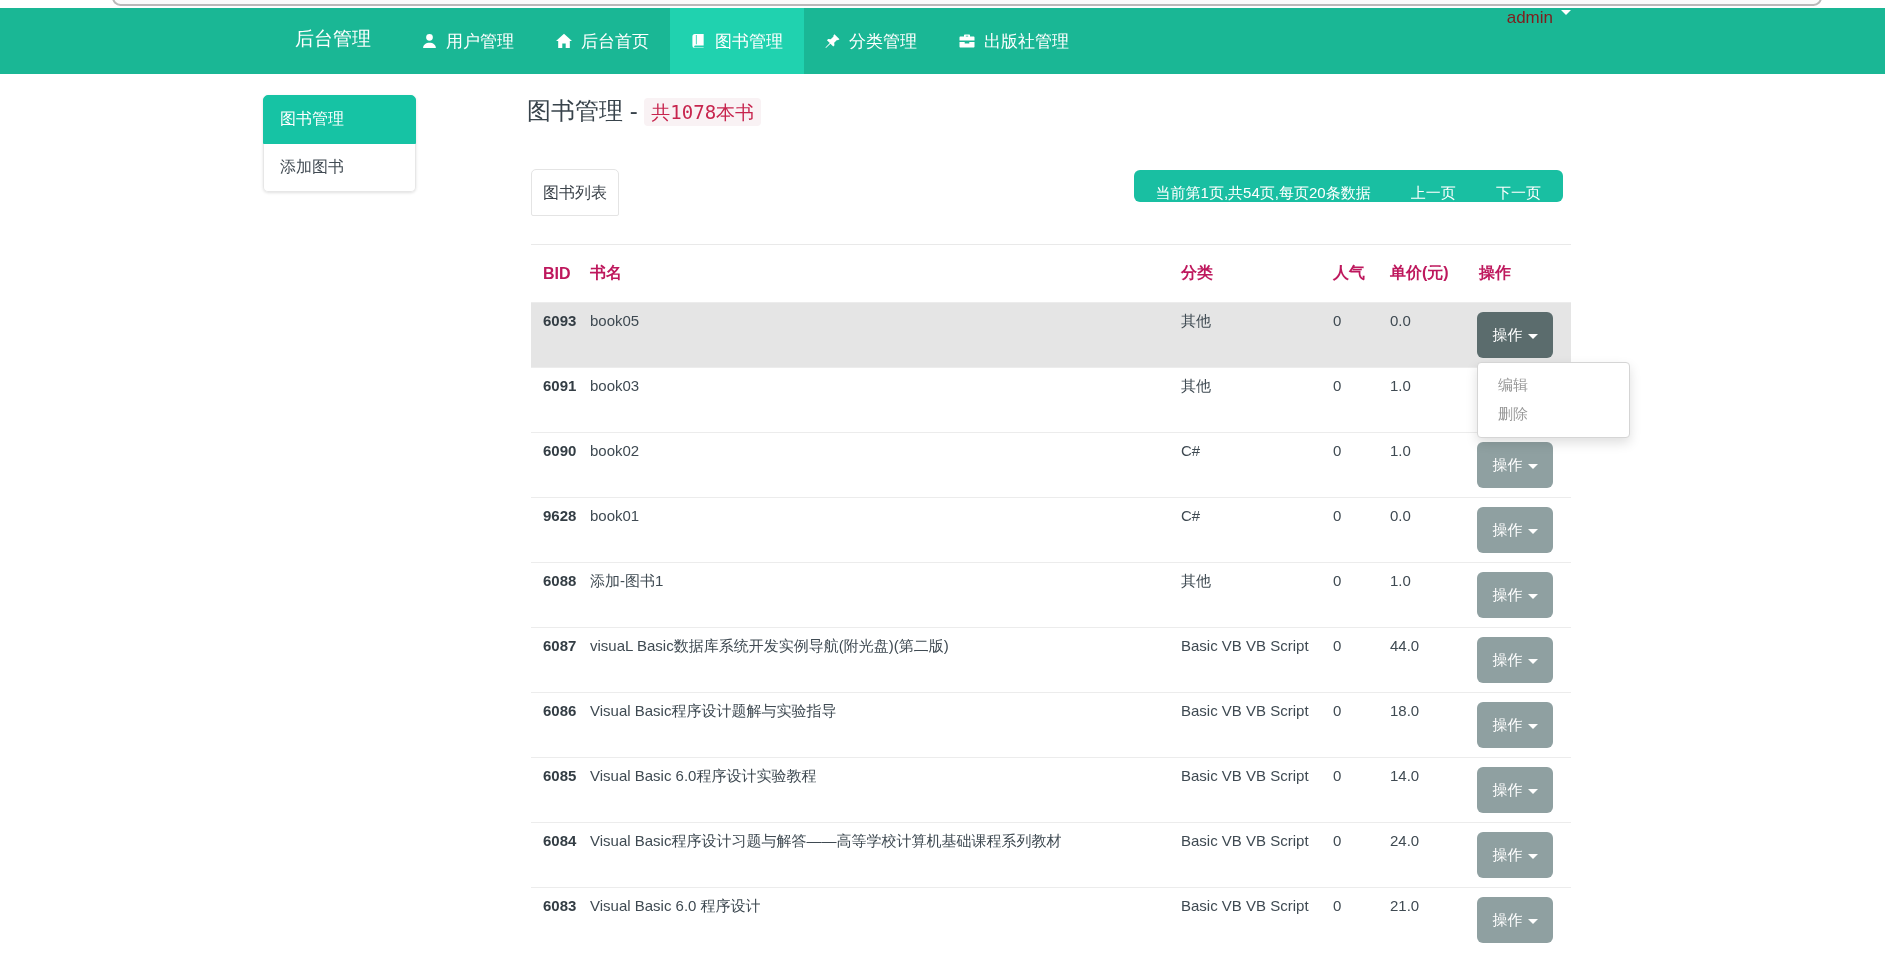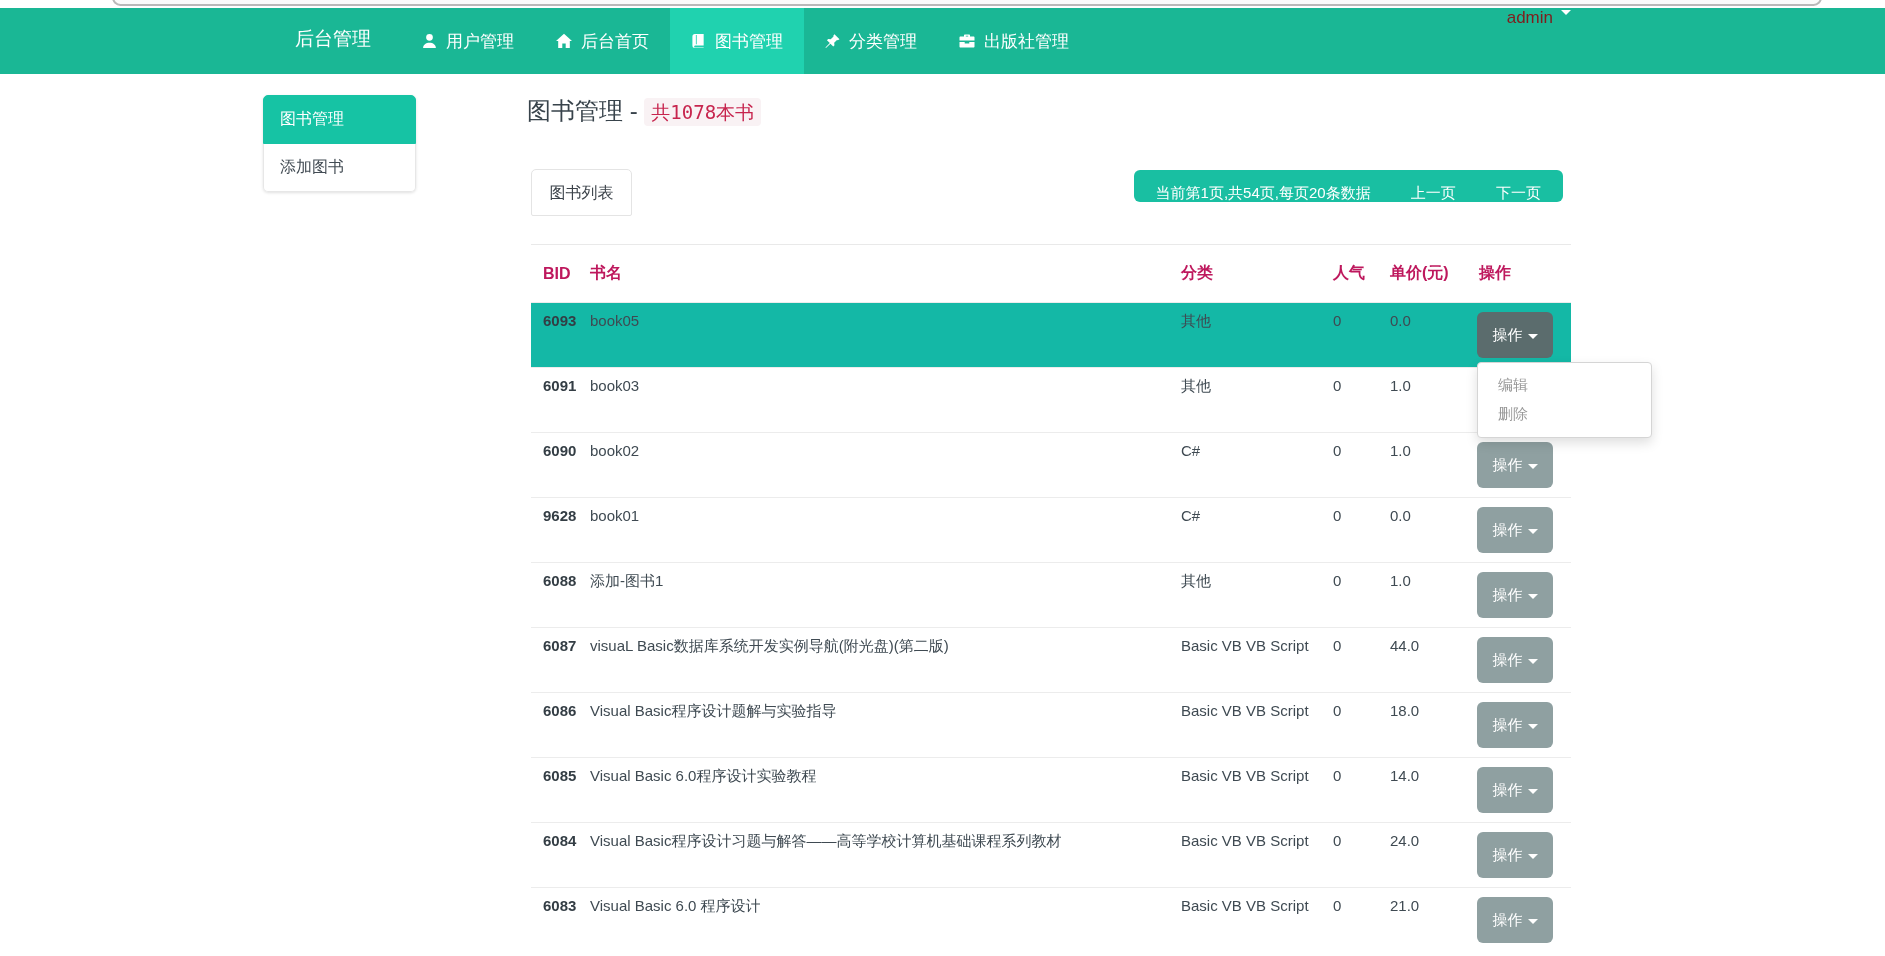--- a/index.html
+++ b/index.html
@@ -60,21 +60,21 @@
   .page-title { font-size:24px; font-weight:500; color:#38434b; }
   .page-title .code-badge {
     font-family:"DejaVu Sans Mono","Liberation Mono",monospace;
     font-size:19px; color:#c7254e; background:#f9f2f4;
     padding:3px 7px; border-radius:4px; 
   }
 
   
   .tab-row { position:relative; margin-top:42px; height:47px; margin-left:4px; }
   .tab {
-    display:inline-block; width:101px; height:47px; line-height:45px;
+    display:inline-block; width:88px; height:47px; line-height:45px;
     text-align:center; background:#fff; border:1px solid #e4e4e4;
     border-radius:5px 5px 2px 2px; font-size:16px; color:#3c434a; cursor:pointer;
   }
   .pagebar {
     position:absolute; right:8px; top:1px; height:32px; line-height:46px;
     background:#19bfa2; color:#fff; border-radius:6px;
     padding:0 22px; font-size:15px; white-space:nowrap;
   }
   .pagebar .pg-link { color:#fff; margin-left:36px; cursor:pointer; }
 
@@ -82,40 +82,40 @@
   .table-area { margin-left:4px; width:1040px; margin-top:28px;
     border-top:1px solid #e9e9e9; }
   table { width:1040px; border-collapse:collapse; table-layout:fixed; }
   thead th {
     text-align:left; font-size:16px; font-weight:bold; color:#be185d;
     padding:18px 0; white-space:nowrap;
   }
   thead th.h-bid { padding-left:12px; }
   thead th.h-action { padding-left:4px; }
   tbody tr { border-top:1px solid #ececec; }
-  tbody tr.highlight { background:#14b8a6;margin-left:12px; }
+  tbody tr.highlight { background:#e5e5e5;margin-left:12px; }
   tbody th, tbody td {
     vertical-align:top; text-align:left; padding:9px 6px 9px 0;
     font-size:15px; color:#3f4a52; font-weight:normal;
     overflow:hidden; white-space:nowrap; text-overflow:ellipsis;
   }
   tbody th.c-bid { padding-left:12px; font-weight:bold; color:#333d44; }
   td.c-action { overflow:visible; padding:9px 0; }
 
   .action-wrap { position:relative; width:78px; margin-left:2px; }
   .action-btn {
     width:76px; height:46px; border:none; border-radius:6px;
     background:#8fa0a1; color:#fff; font-size:15px; cursor:pointer;
     font-family:inherit; display:flex; align-items:center; justify-content:center; gap:5px;
   }
   .action-btn .caret { border-top-color:#fff; }
   .action-btn.open { background:#5b6c6d; }
 
   .dropdown-menu {
-    position:absolute; top:50px; left:0; width:175px; z-index:30;
+    position:absolute; top:50px; left:0; width:153px; z-index:30;
     background:#fff; border:1px solid #d5d5d5; border-radius:4px;
     box-shadow:0 5px 12px rgba(0,0,0,.13); padding:8px 0;
   }
   .dropdown-item { padding:5px 20px; font-size:15px; color:#999; cursor:pointer; }
 </style>
 </head>
 <body>
 
 <div class="chrome-strip">
   <div class="chrome-sliver"></div>

